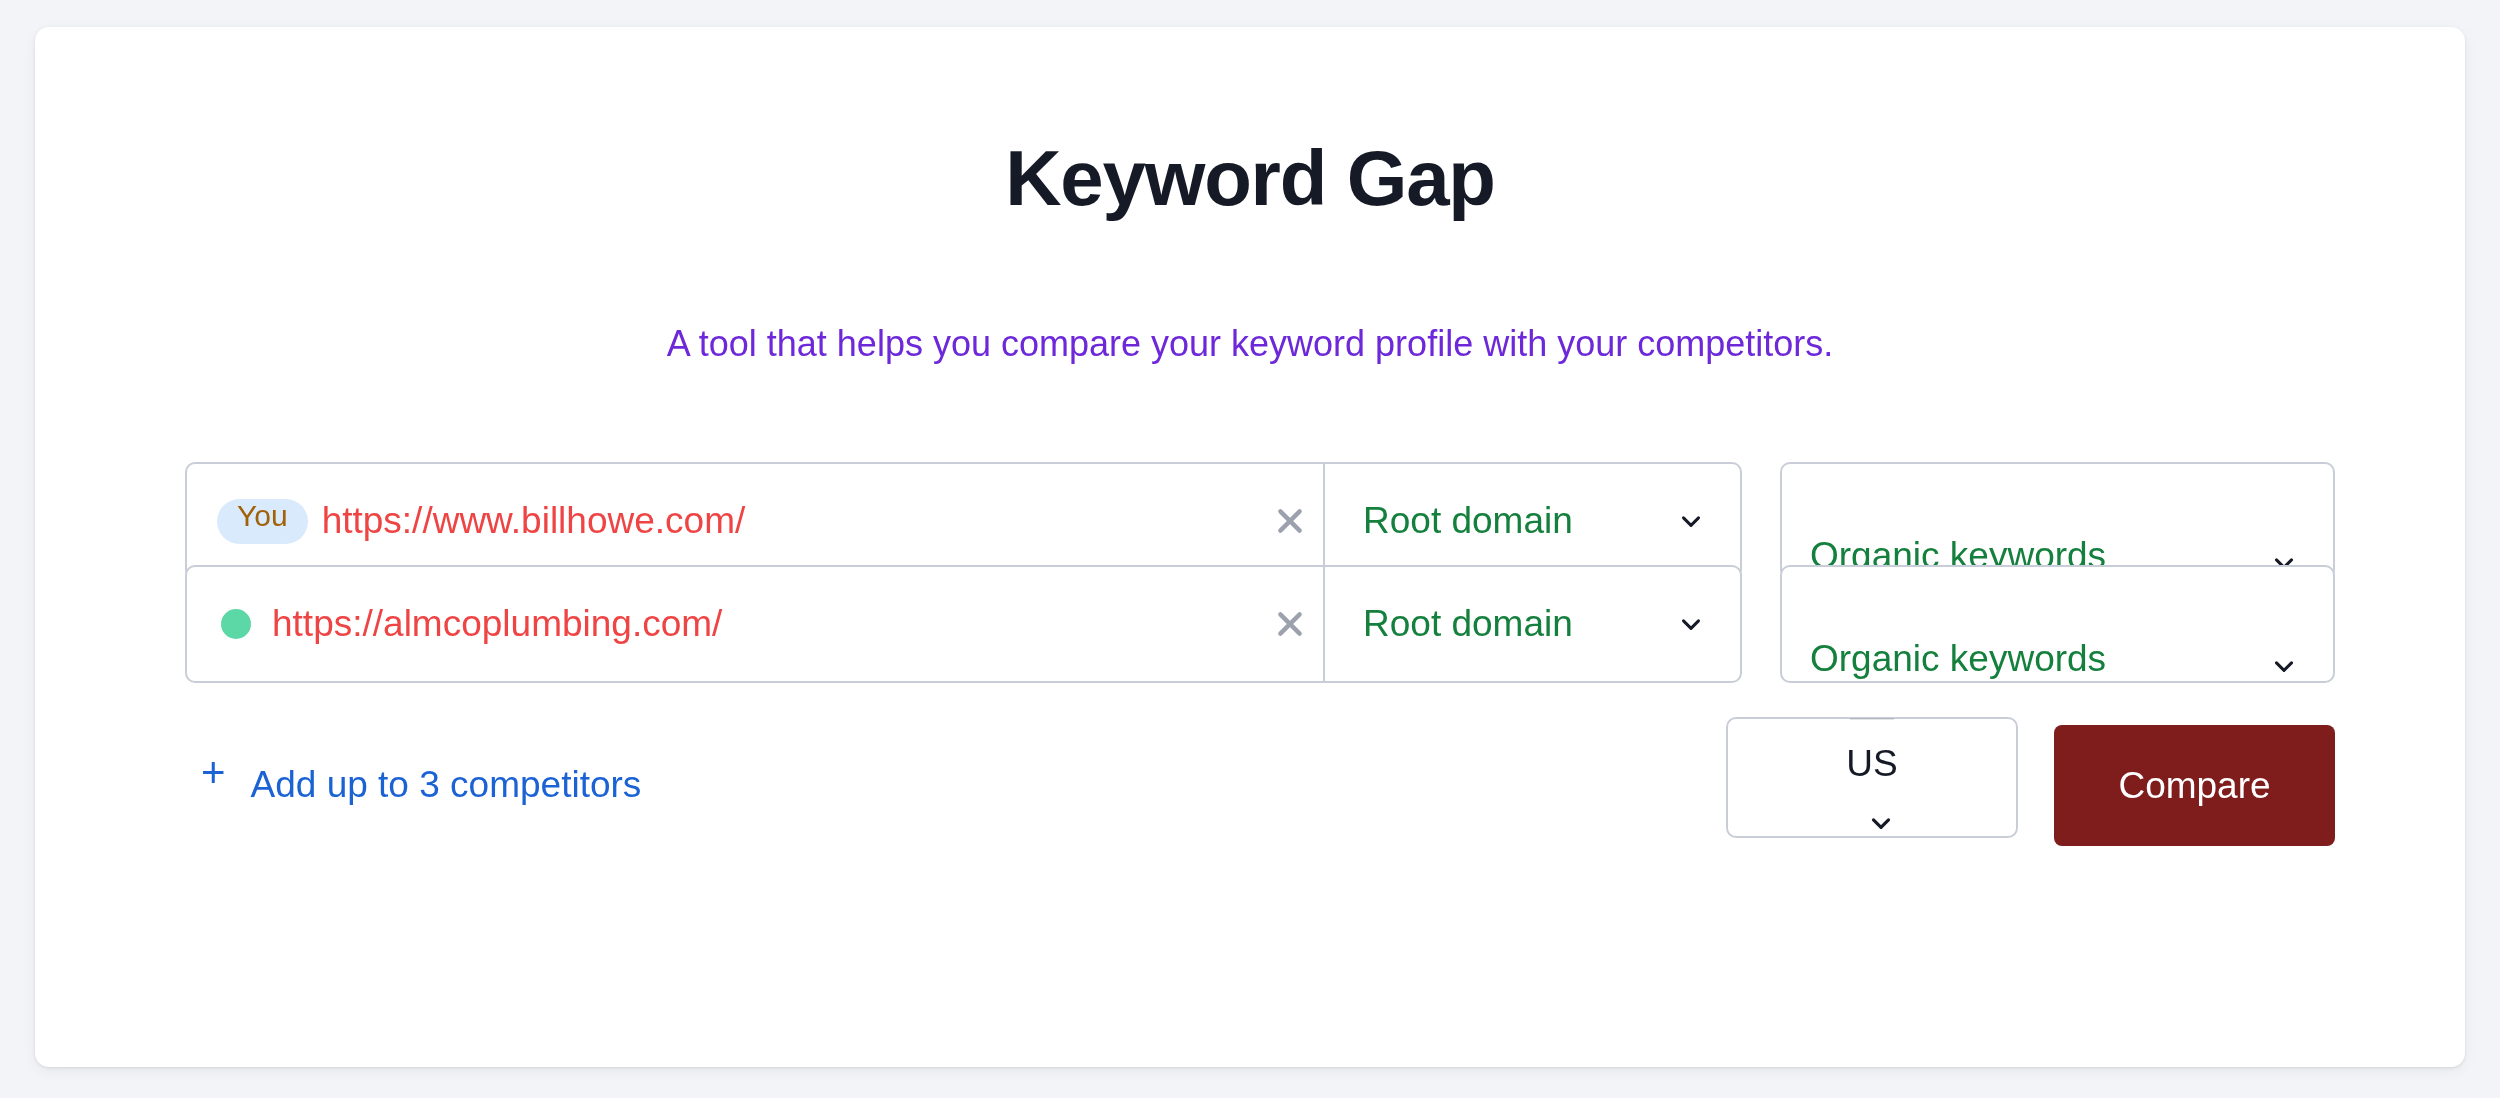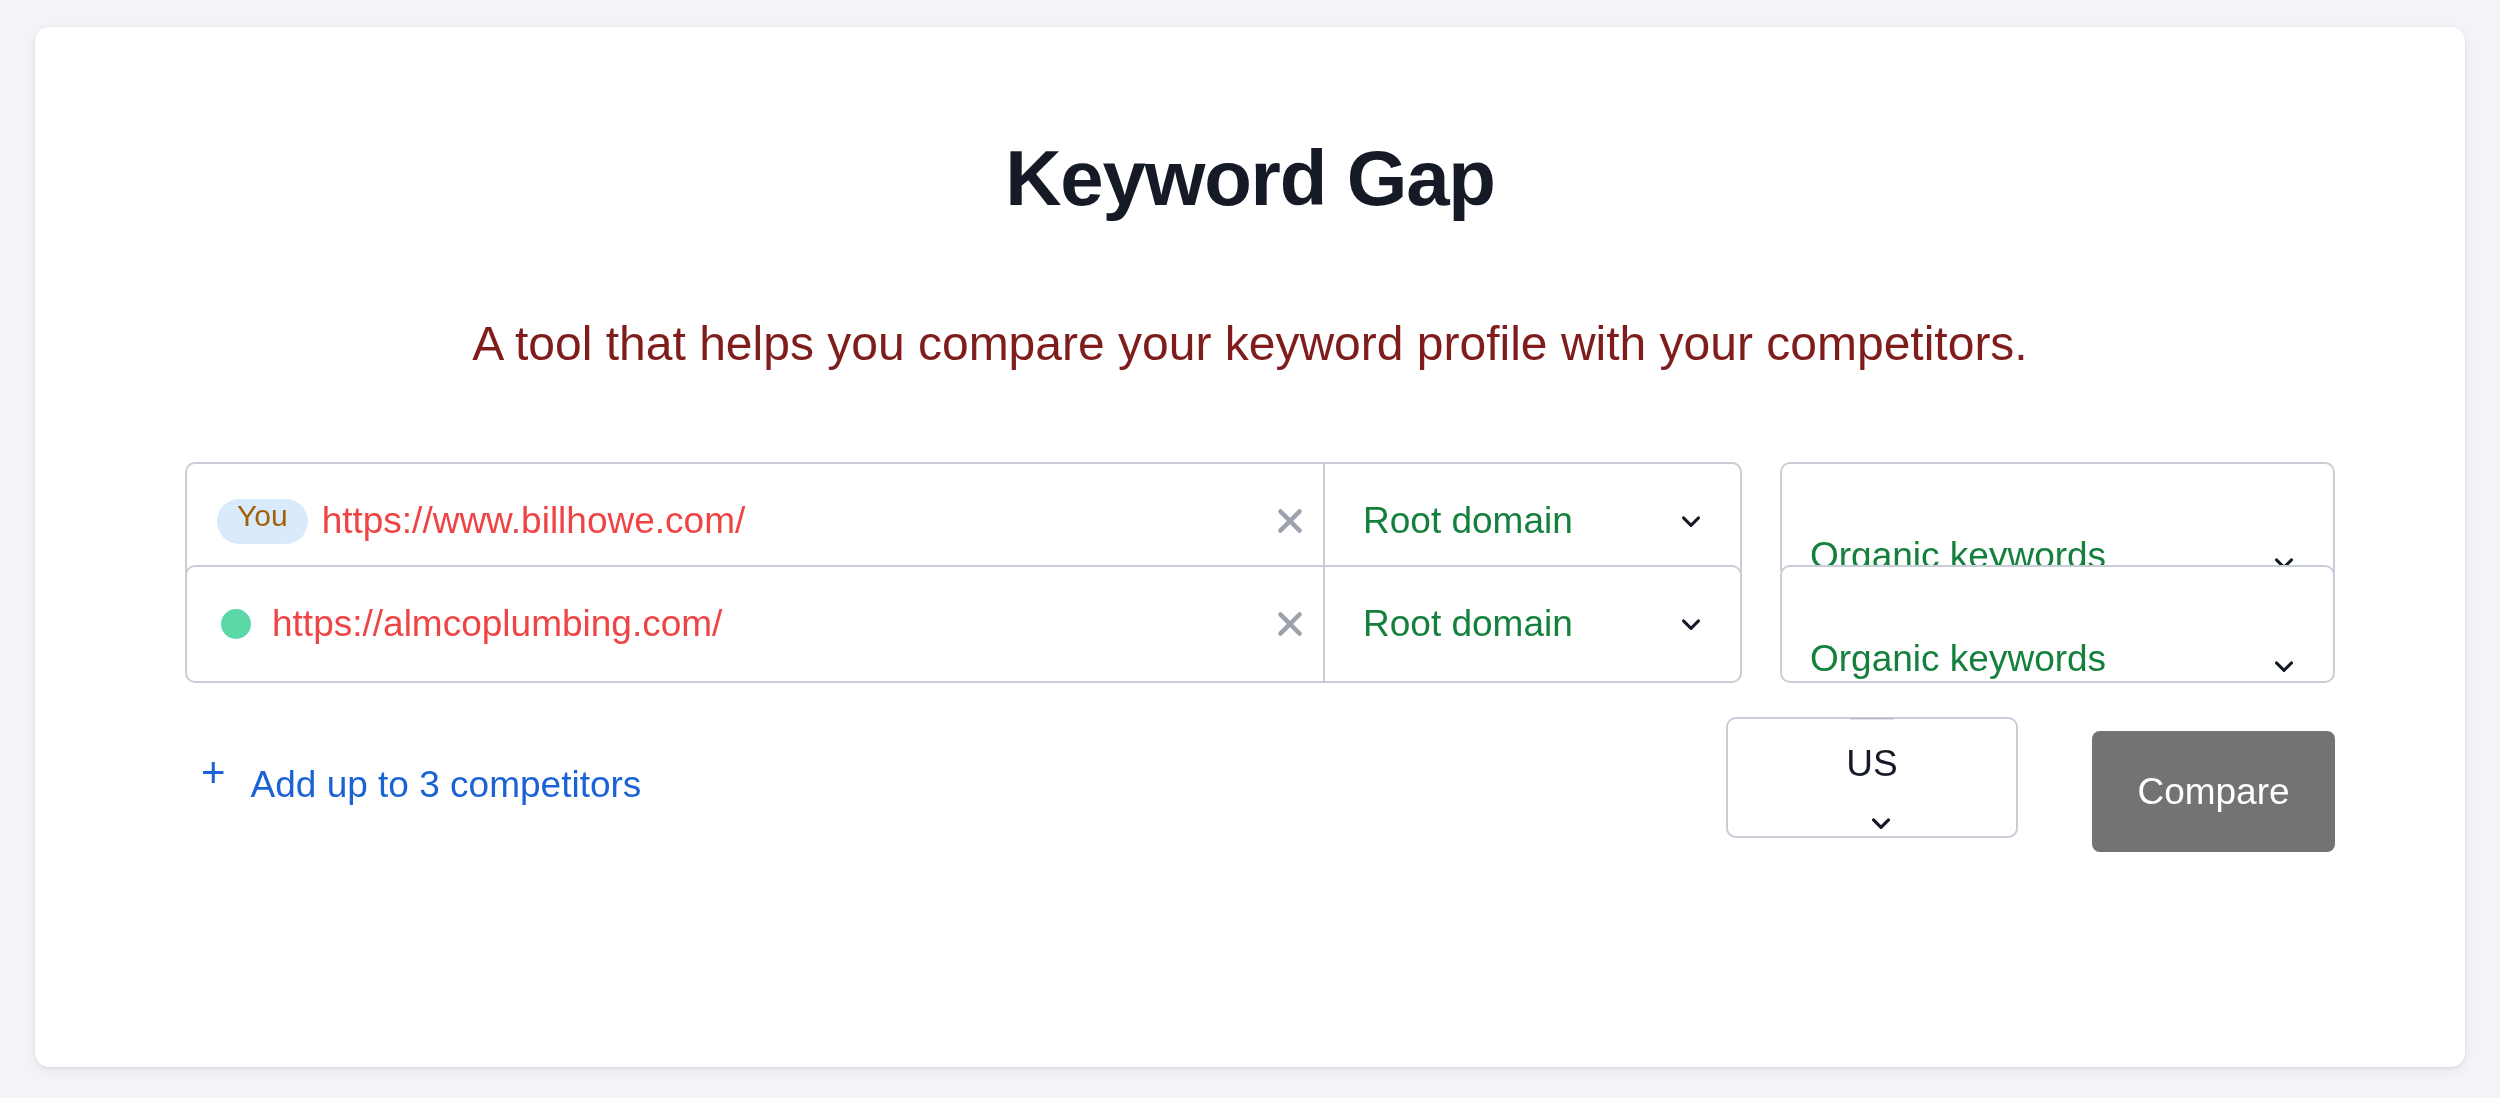--- a/index.html
+++ b/index.html
@@ -44,24 +44,24 @@
     letter-spacing: -1.2px;
     color: #151a26;
   }
 
   .subtitle {
     position: absolute;
     left: 0;
     top: 295px;
     width: 100%;
     text-align: center;
-    font-size: 48px;
-    line-height: 44px;
-    font-weight: 400;
-    color: #7f1d1d;
+    font-size: 36px;
+    line-height: 44px;
+    font-weight: 400;
+    color: #6d28d9;
   }
 
   
   .row {
     position: absolute;
     left: 150px;
     width: 2150px;
     height: 118px;
     display: flex;
     align-items: stretch;
@@ -228,24 +228,24 @@
   }
   .country-label {
     font-size: 37px;
     line-height: 44px;
     color: #151a26;
   }
 
   .compare-btn {
     position: absolute;
     right: 0;
-    top: 14px;
-    width: 243px;
+    top: 8px;
+    width: 281px;
     height: 121px;
-    background: #737373;
+    background: #7f1d1d;
     border: none;
     border-radius: 8px;
     color: #ffffff;
     font-family: "Liberation Sans", sans-serif;
     font-size: 37px;
     line-height: 44px;
     font-weight: 400;
     cursor: pointer;
     display: flex;
     align-items: center;

